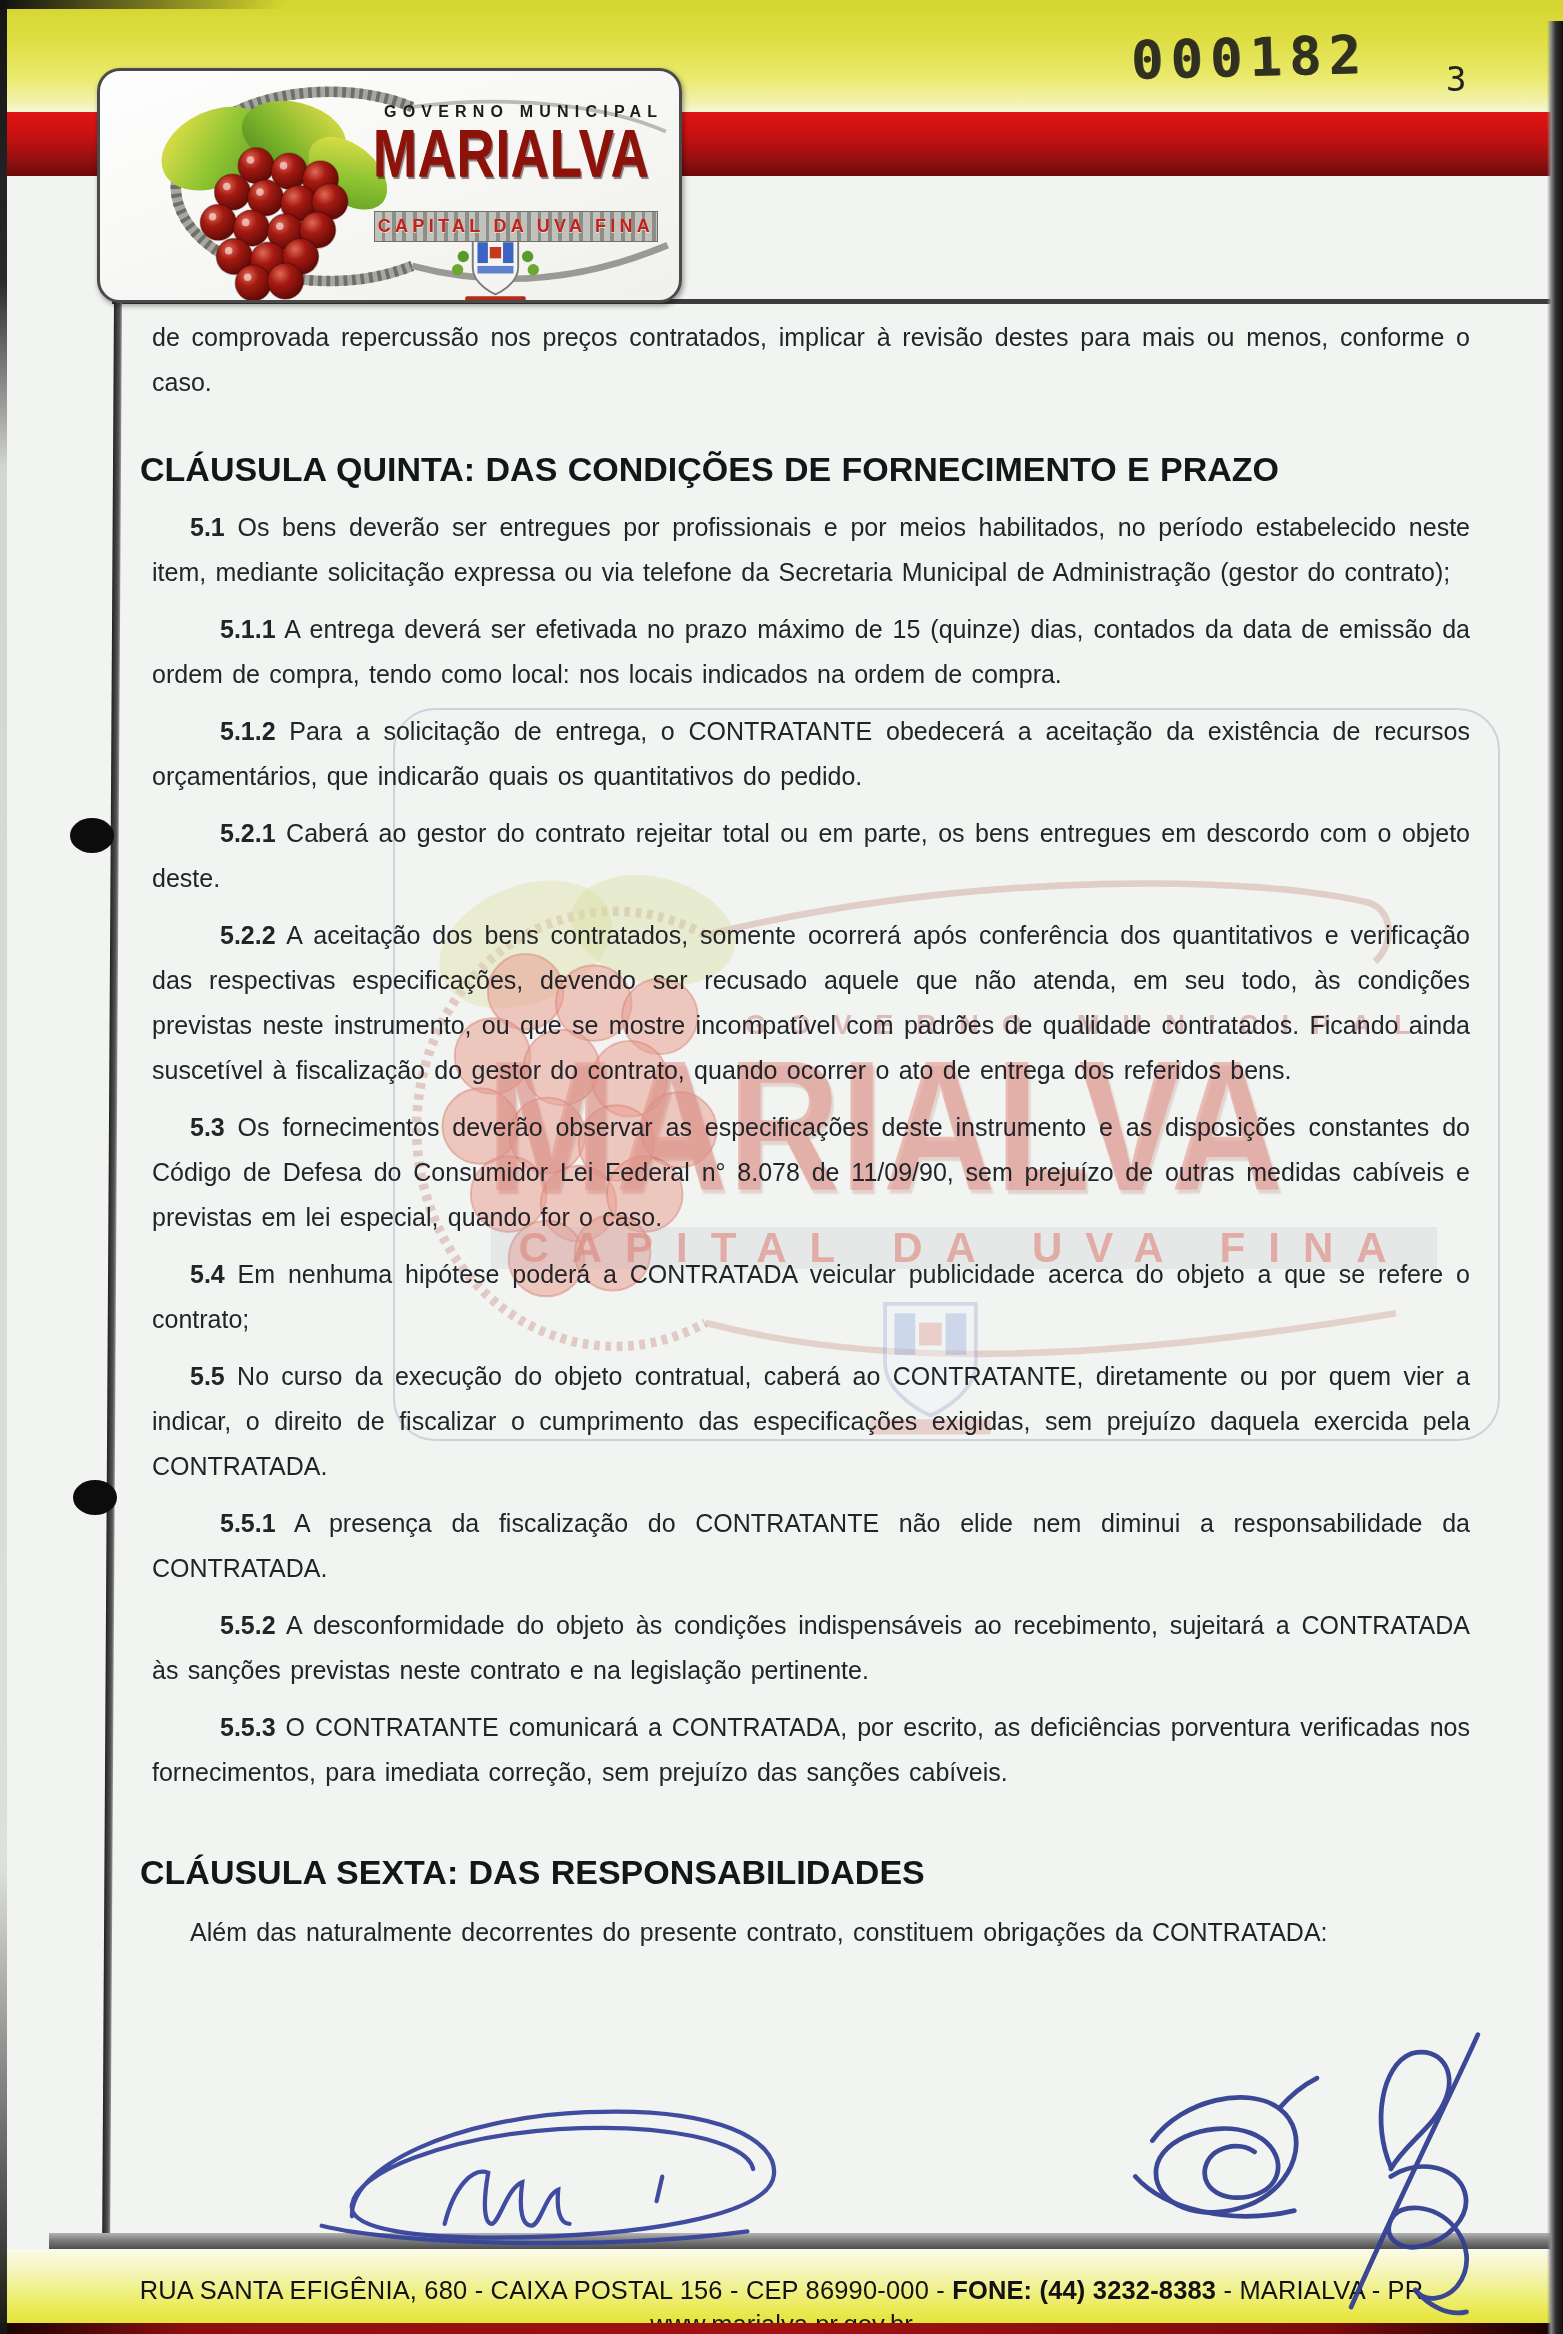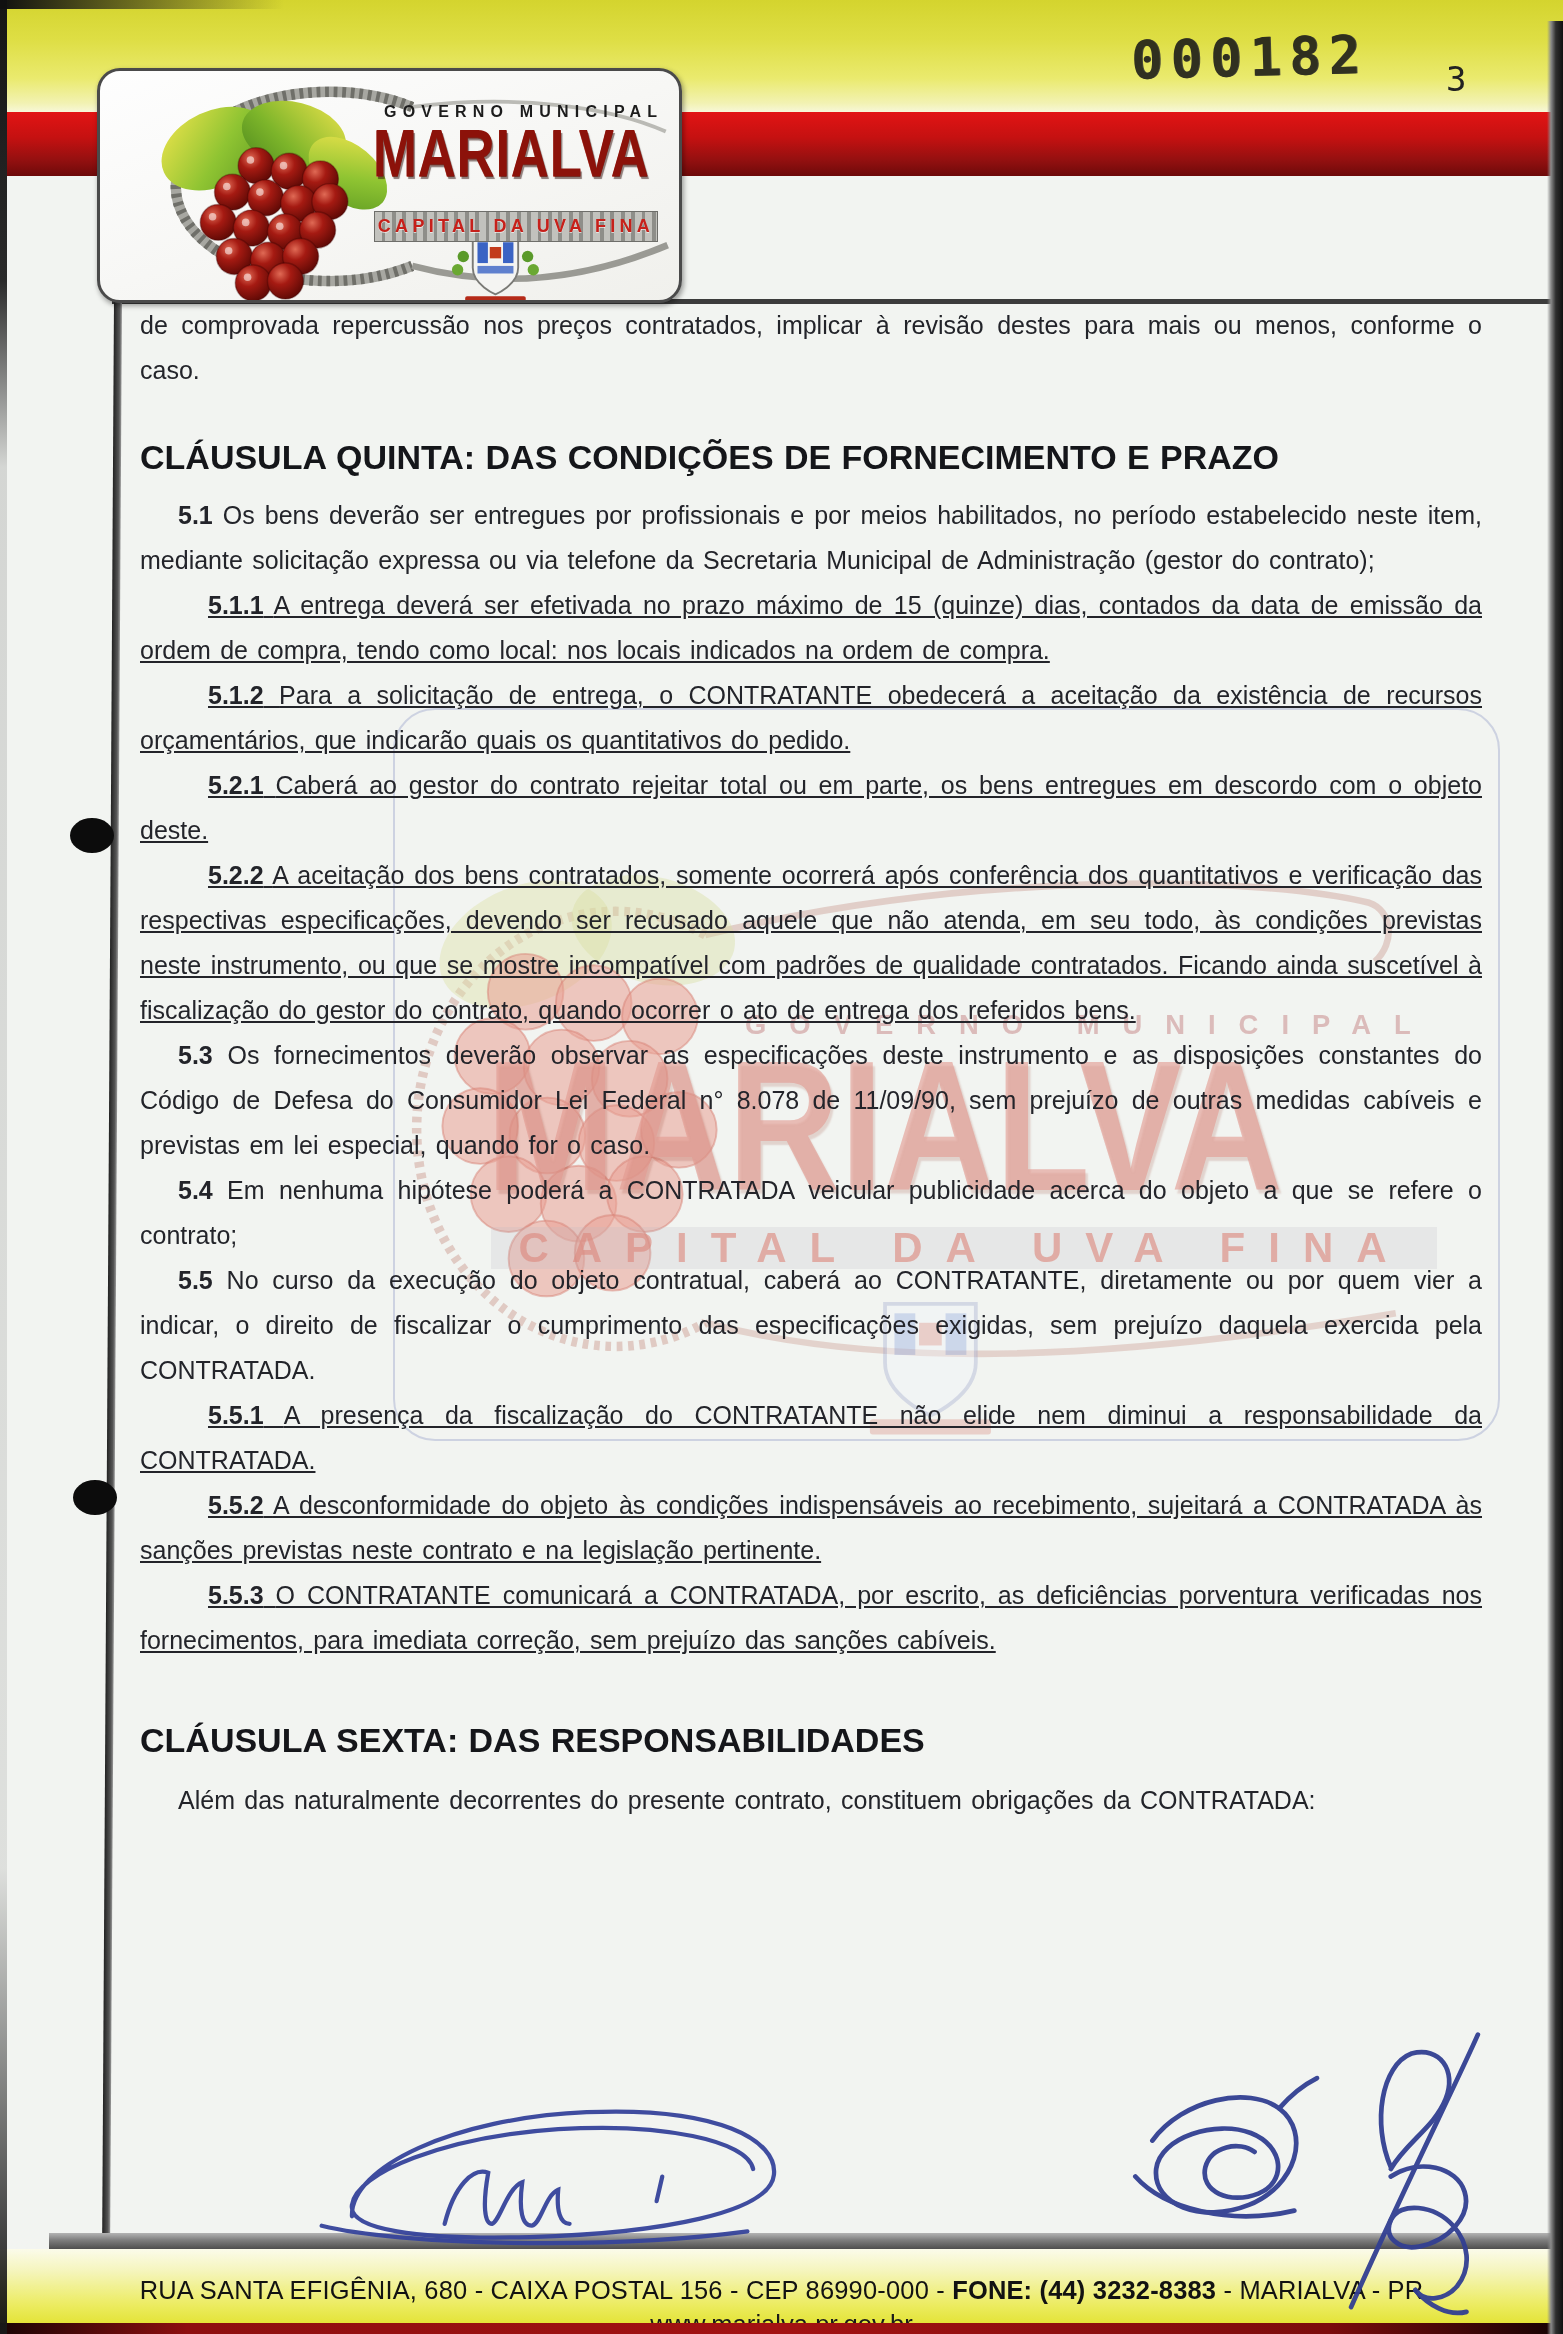--- a/index.html
+++ b/index.html
@@ -47,24 +47,24 @@
   .frame-left{position:absolute;left:114px;top:299px;width:7.6px;height:1938px;
     background:linear-gradient(90deg,#222 0%,#555 70%,#999 100%);z-index:4;transform:rotate(.35deg);transform-origin:top;}
   .bar-bottom{position:absolute;left:49px;top:2233px;width:1507px;height:16px;
     background:linear-gradient(180deg,#b4b4b4,#7d7d7d 45%,#4e4e4e);z-index:6;}
   
   .hole{position:absolute;width:44px;height:35px;background:#0c0c0c;border-radius:50%;
     filter:blur(0.6px);z-index:7;}
   
   .doc{position:absolute;left:140px;top:303px;width:1342px;z-index:6;color:#23242a;
     font-size:25px;line-height:45px;text-align:justify;word-spacing:2.4px;}
-  .doc p{margin:0;}
+  .doc p{margin:12px;}
   .t{text-indent:0;}
   .lvl1{text-indent:38px;}
-  .lvl2{text-indent:68px;text-decoration:underline;}
+  .lvl2{text-indent:68px;}
   .hdg{font-weight:bold;font-size:34px;color:#15161a;text-align:left;word-spacing:0.9px;}
   .hdg1{margin:42px 0 13.2px 0 !important;}
   .hdg2{margin:55px 0 15px 0 !important;}
   .num{font-weight:bold;}
   
   .band-yellow-bot{position:absolute;left:0;top:2249px;width:1563px;height:74px;
     background:linear-gradient(180deg,#fbfbea 0%,#f5f5bc 30%,#ecec62 75%,#e4e438 100%);z-index:5;}
   .footer-line{position:absolute;left:0;top:2275px;width:1563px;text-align:center;z-index:6;
     font-size:26.5px;color:#121212;letter-spacing:0.2px;transform:scaleX(.96);}
   .footer-site{position:absolute;left:0;top:2310px;width:1563px;text-align:center;z-index:6;

